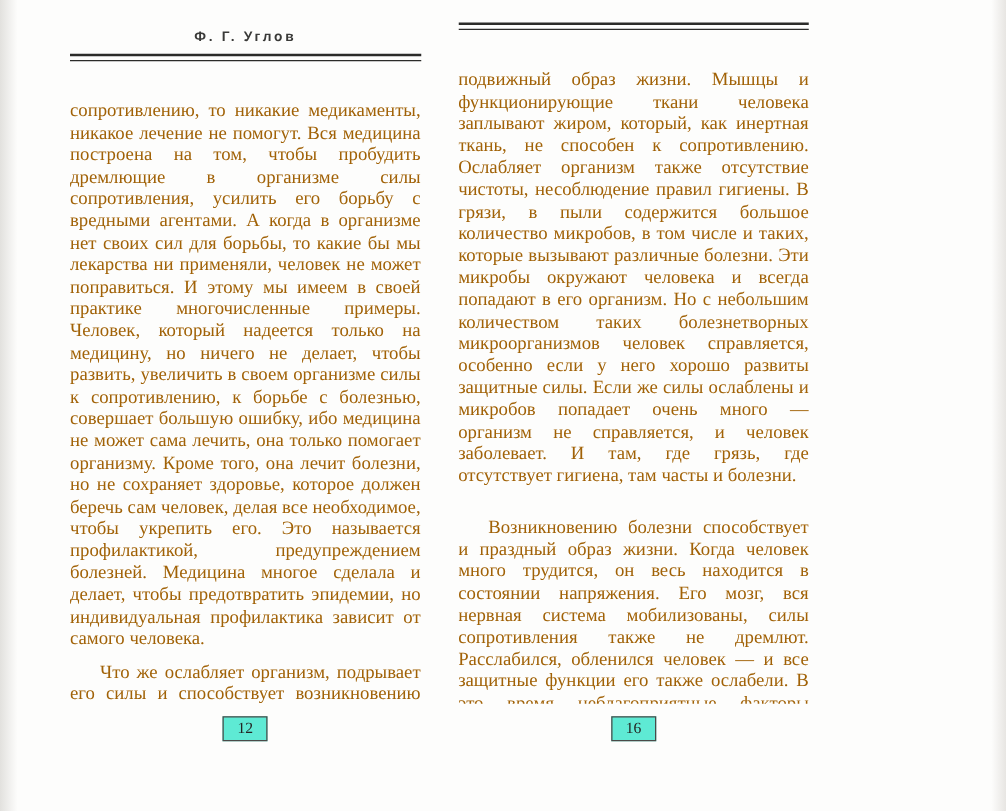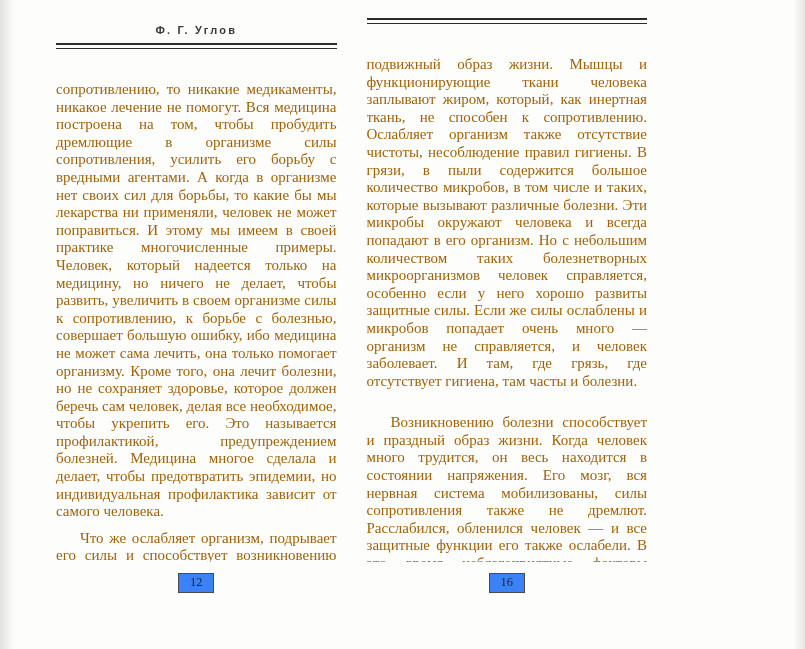--- a/index.html
+++ b/index.html
@@ -59,21 +59,21 @@
     padding:10px 0 56px;
   }
   .page-number {
     display:inline-block;
     min-width:36px;
     border:1px solid #4a4a48;
     padding:1px 9px 2px;
     font-size:12.5px;
     line-height:15px;
     color:#242422;
-    background:#3b82f6;
+    background:#5eead4;
   }
 </style>
 </head>
 <body>
 
 <div class="spread">
 
   <section class="page">
     <header class="page-header">
       <div class="running-title">Ф. Г. Углов</div>

